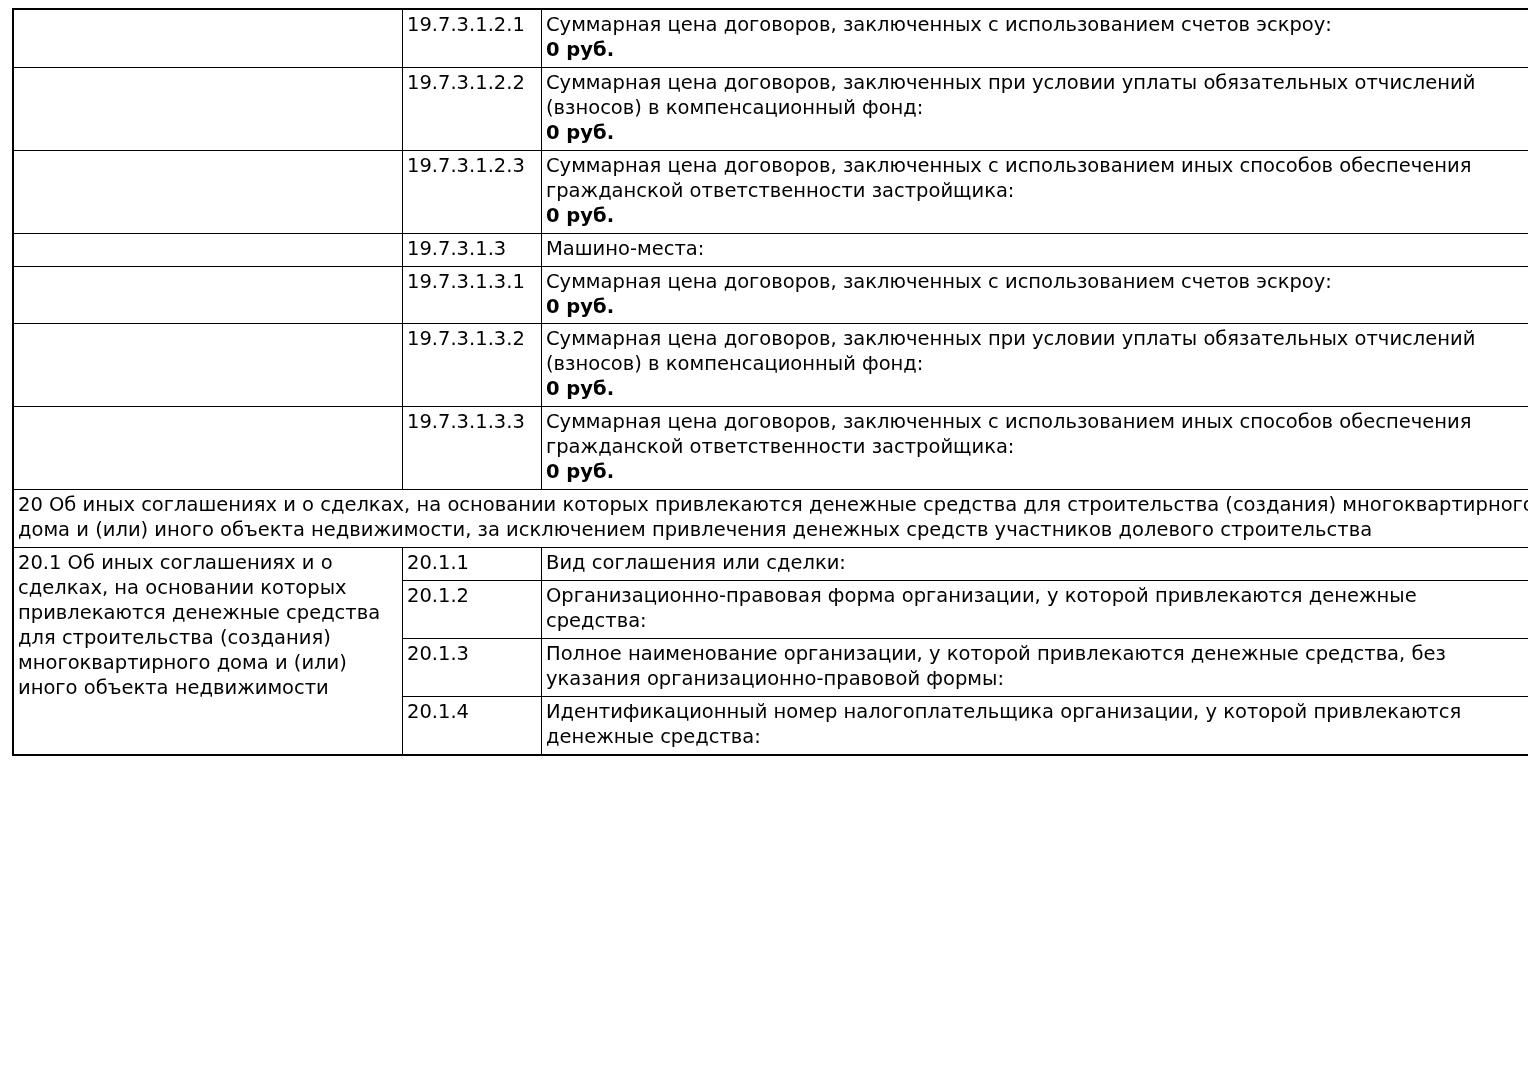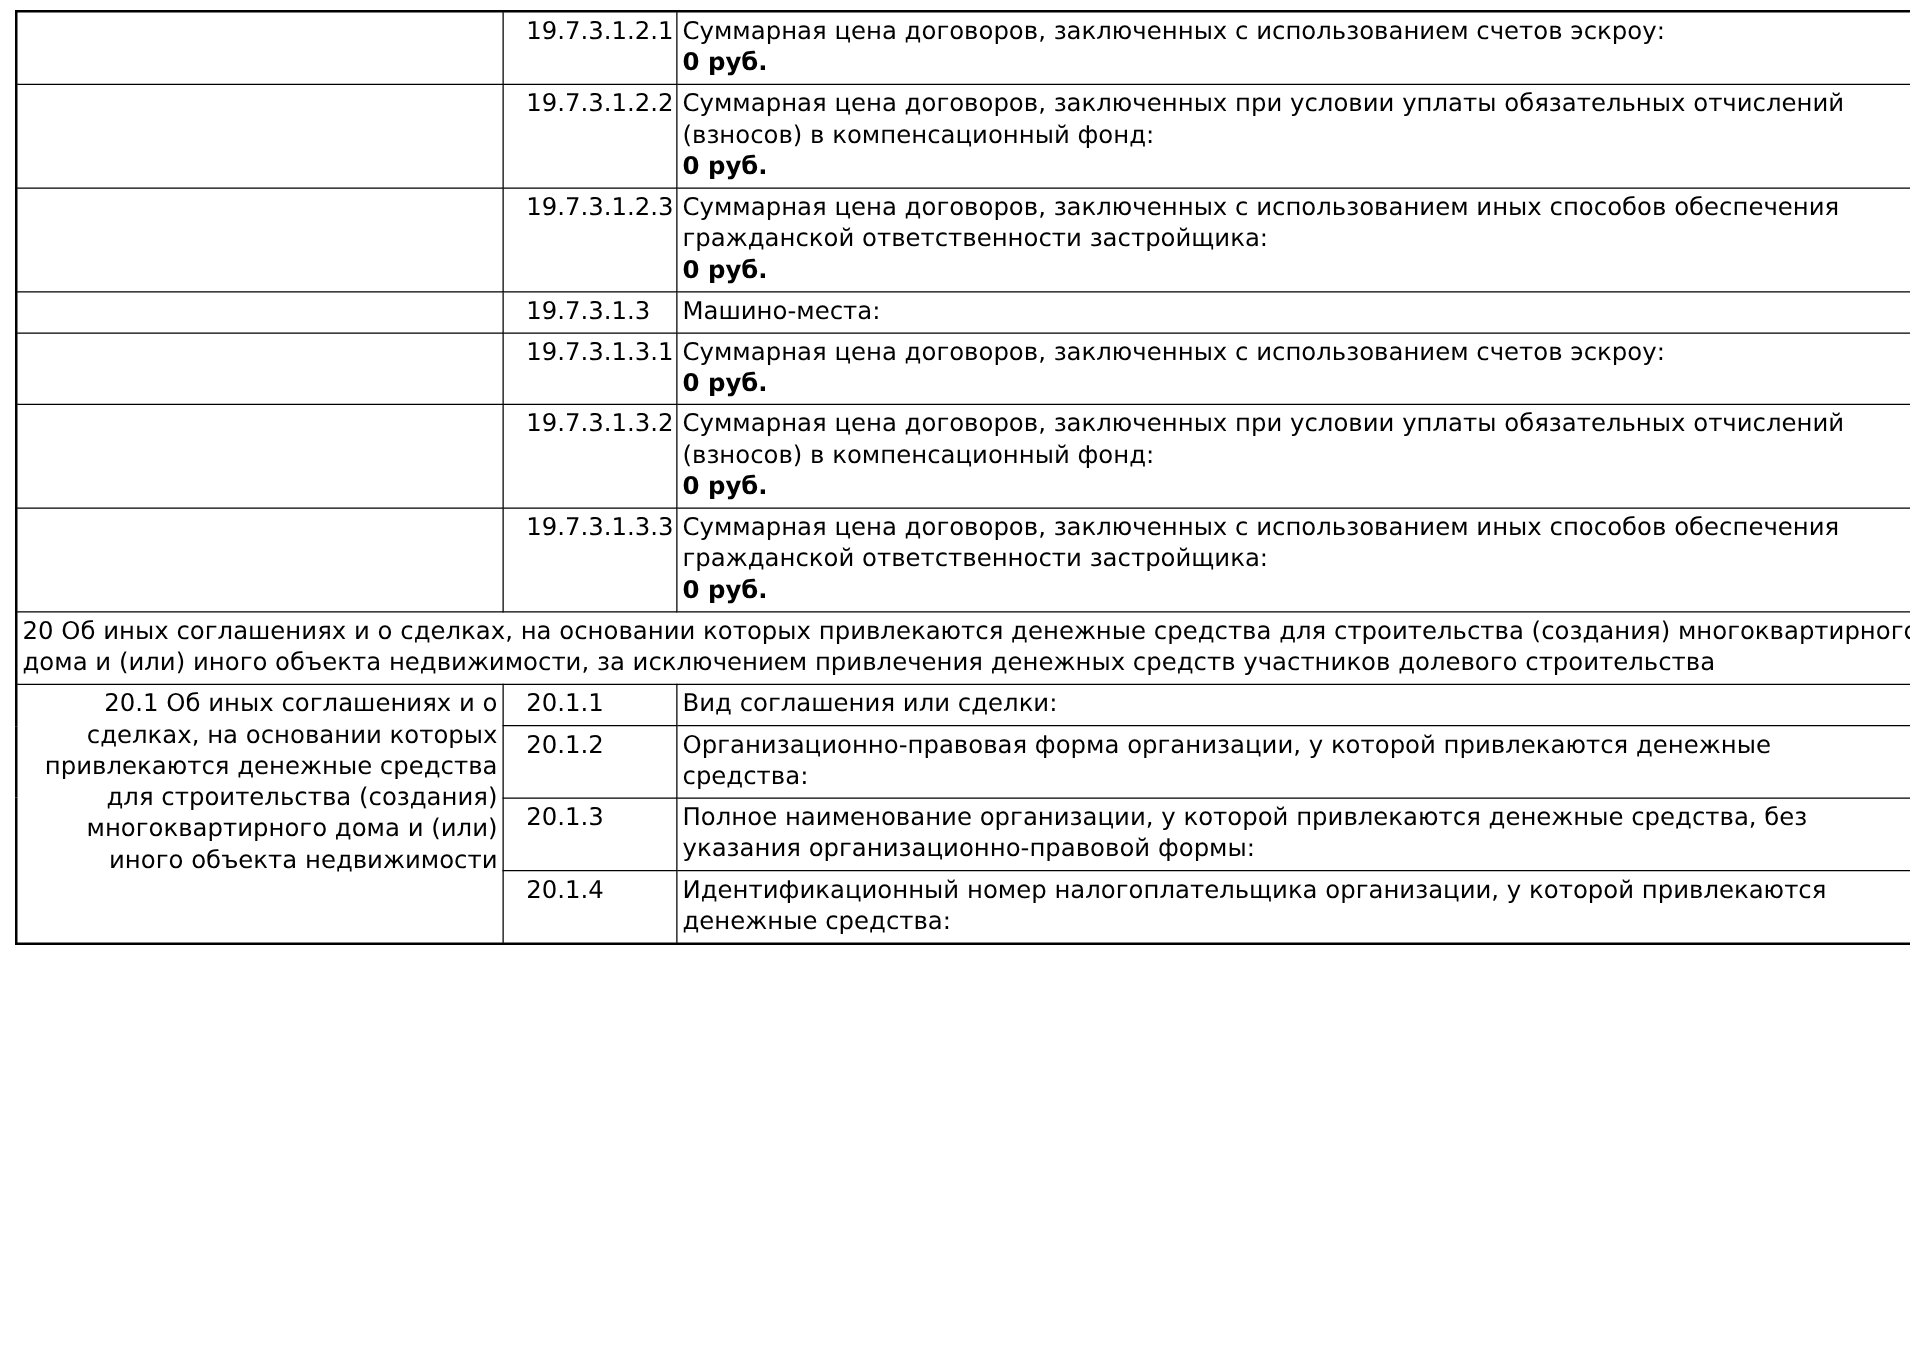--- a/index.html
+++ b/index.html
@@ -22,28 +22,28 @@
     width: 1504px;
     border: 2px solid #000;
   }
   table.decl td {
     border: 1px solid #000;
     vertical-align: top;
     padding: 3px 4px 4px 4px;
     font-size: 19.5px;
     line-height: 1.28;
   }
-  td.c-left   { width: 380px; text-align: right; }
+  td.c-left   { width: 380px; }
   td.c-code   { width: 130px; text-align: left; vertical-align: middle; }
   td.c-body   { width: 990px; }
   td.full     { width: auto; }
   .val {
     font-weight: bold;
   }
-  .nowrapcode { white-space: nowrap; margin-left: 14px; }
+  .nowrapcode { white-space: nowrap; }
   .line { display: block; }
   .mid { vertical-align: middle; }
 </style>
 </head>
 <body>
 
 <div id="doc">
   <table class="decl">
     <tbody>
 

